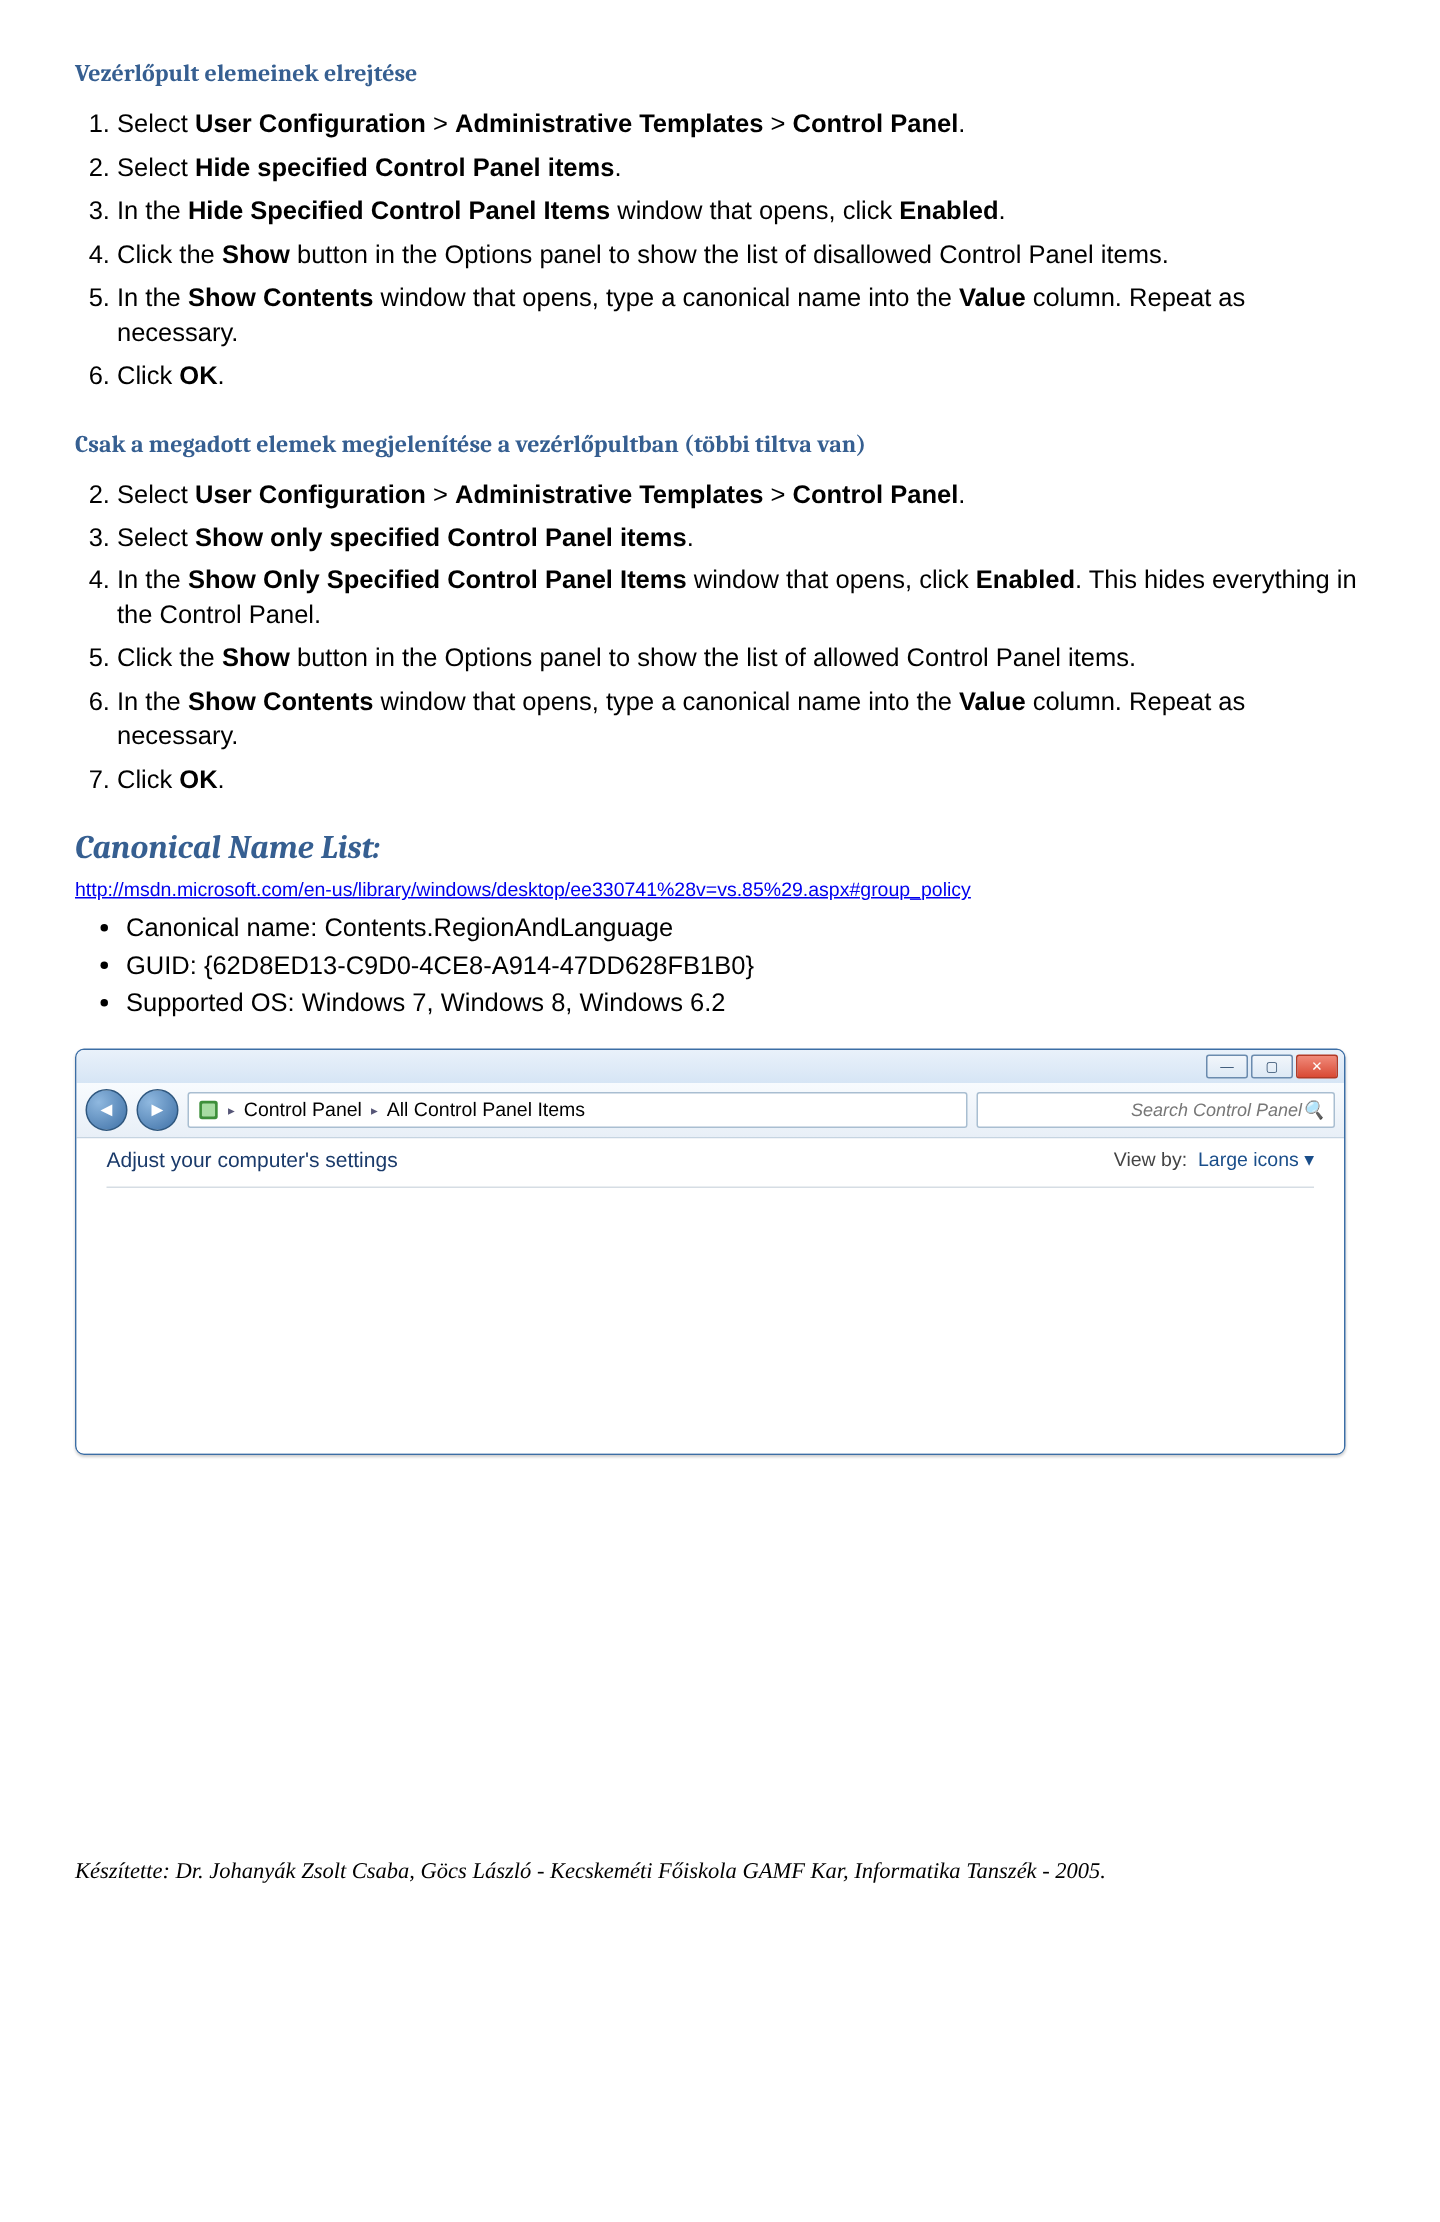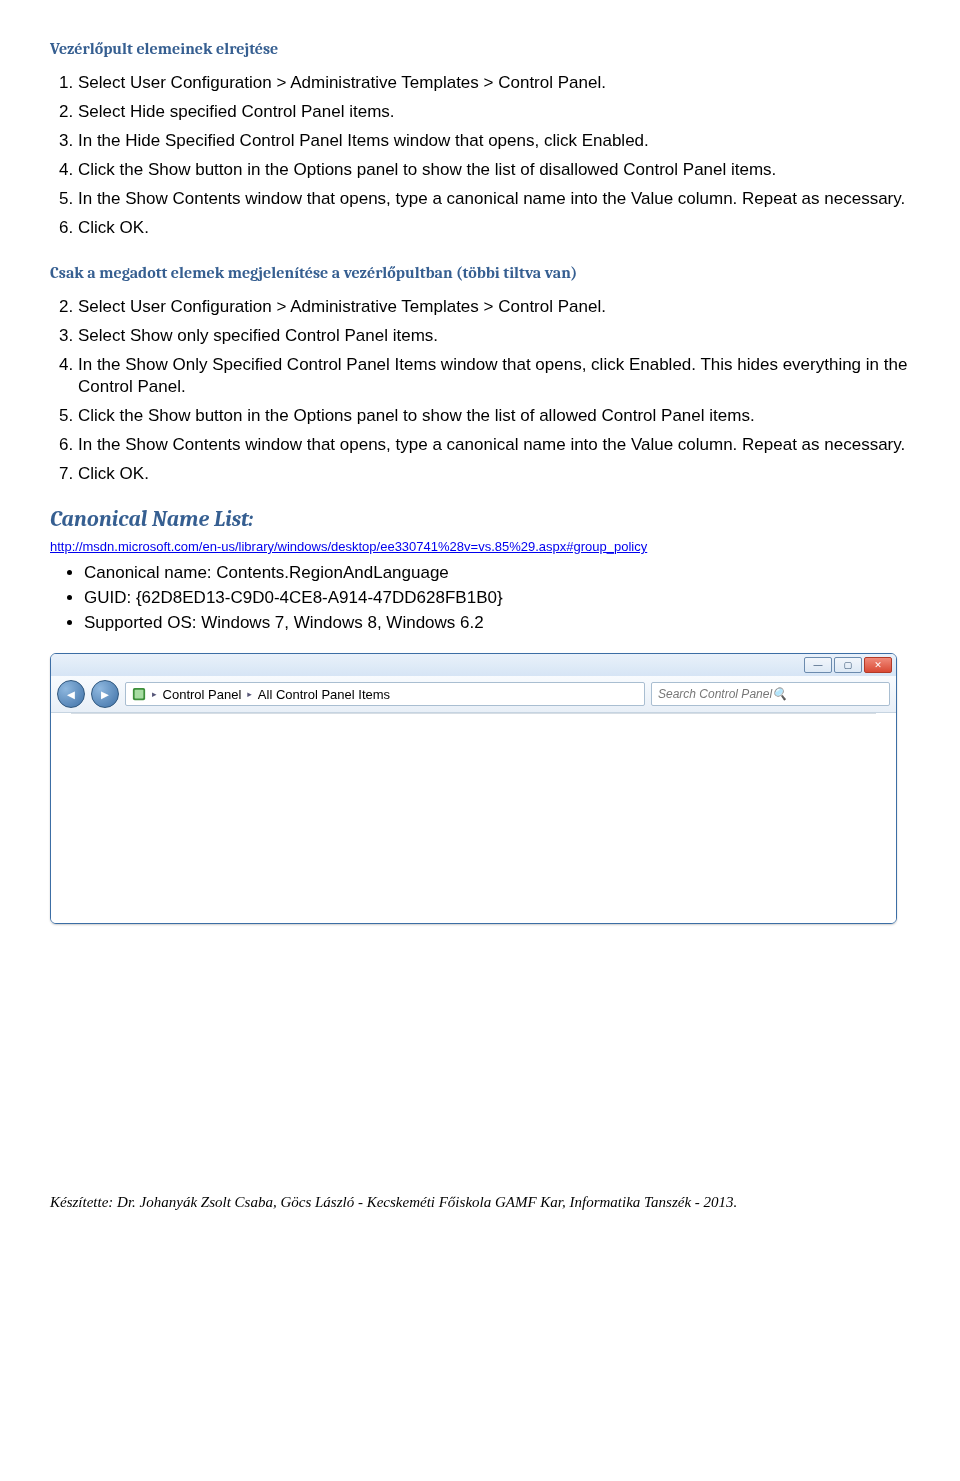--- a/index.html
+++ b/index.html
@@ -35,21 +35,21 @@
   ol.steps li {
     margin: 6px 0;
     line-height: 1.35;
   }
   ul.bullets {
     list-style-type: disc;
     margin: 6px 0 18px 34px;
     padding: 0;
   }
   ul.bullets li { margin: 2px 0; line-height: 1.35; }
-  b { font-weight: normal; text-align: right; }
+  b { font-weight: bold; text-align: right; }
   a.msdn {
     color: #0000ee;
     text-decoration: underline;
     font-size: 13px;
     word-break: break-all;
   }
   
   .cp-window {
     margin-top: 14px;
     width: 845px;
@@ -97,21 +97,21 @@
     display:flex;align-items:center; padding:0 6px; gap:6px;
     color:#000;
   }
   .addr-path .seg { display:inline-flex;align-items:center;gap:4px;}
   .addr-path .tri { font-size:9px; color:#557;}
   .cp-ico { width:14px;height:14px; display:inline-block;}
   .search-box {
     width: 225px; background:#fff; border:1px solid #a9bed1; height:22px;
     border-radius:2px; display:flex; align-items:center; padding:0 6px;
     color:#777; font-style:italic; font-size:12px;
-    justify-content:flex-start;
+    justify-content:flex-end;
   }
   .cp-body { background:#fff; min-height:210px; }
   .cp-settings-bar {
     display:flex; justify-content:space-between; align-items:center;
     padding: 6px 20px 10px 20px;
     font-size:14px; color:#1a3a6a;
   }
   .view-by { color:#444; font-size:13px; }
   .view-by .val { color:#1a4e8a; }
   .cp-divider { margin: 0 20px; border-top:1px solid #d6dde4;}
@@ -218,20 +218,27 @@
       <span class="seg">Control Panel</span>
       <span class="tri">▸</span>
       <span class="seg">All Control Panel Items</span>
     </div>
     <div class="search-box">
       <span>Search Control Panel</span>
       <span>🔍</span>
     </div>
   </div>
   <div class="cp-body">
+    <div class="cp-settings-bar">
+      <span>Adjust your computer's settings</span>
+      <span class="view-by">
+        <span>View by:</span>
+        &nbsp;<span class="val">Large icons ▾</span>
+      </span>
+    </div>
     <div class="cp-divider"></div>
   </div>
 </div>
 
-<div class="footer">Készítette: Dr. Johanyák Zsolt Csaba, Göcs László - Kecskeméti Főiskola GAMF Kar, Informatika Tanszék - 2013.</div>
+<div class="footer">Készítette: Dr. Johanyák Zsolt Csaba, Göcs László - Kecskeméti Főiskola GAMF Kar, Informatika Tanszék - 2005.</div>
 
 
 
 
 </body></html>

